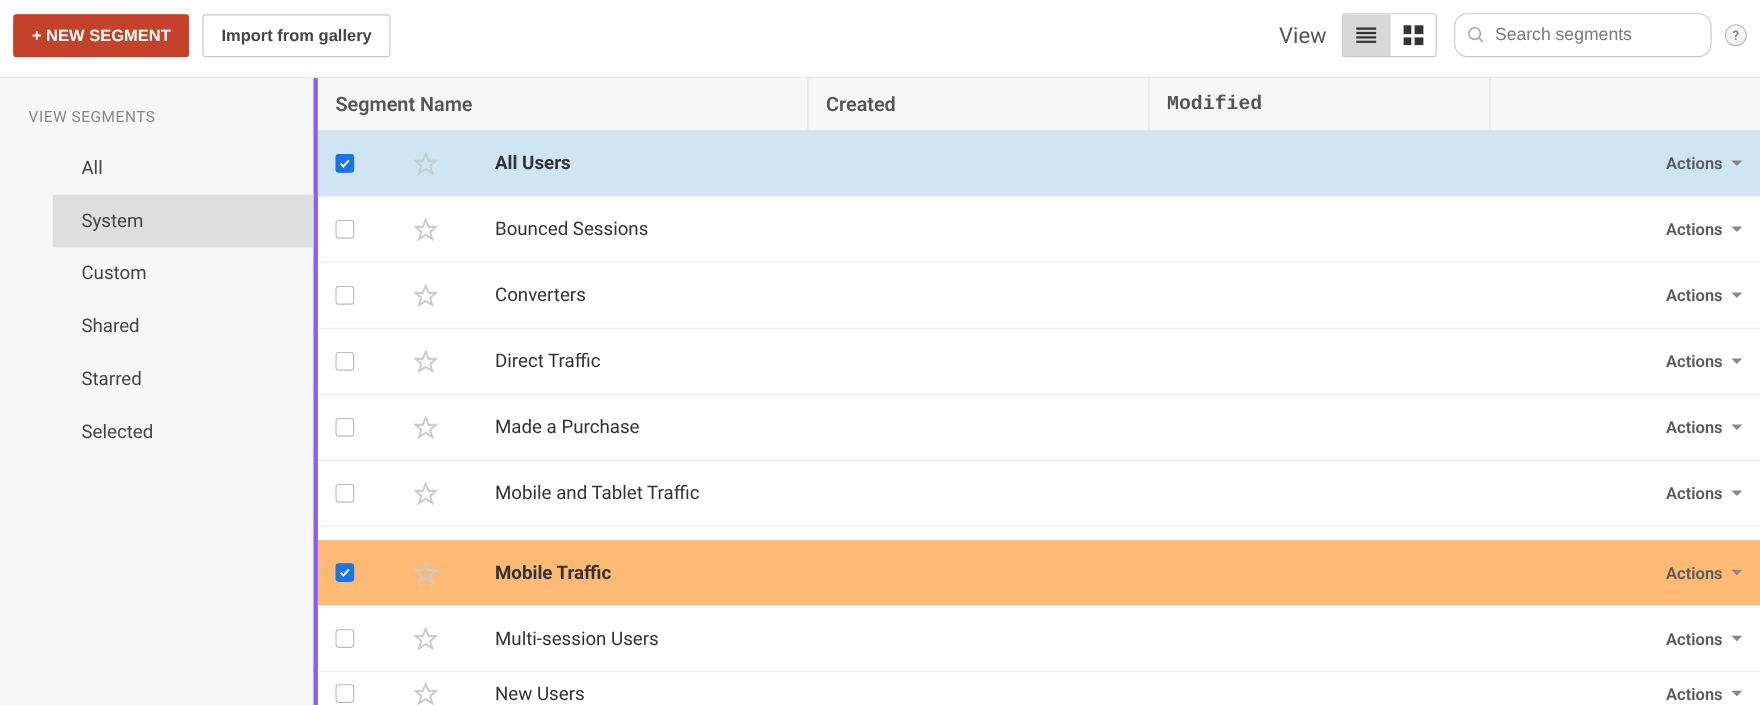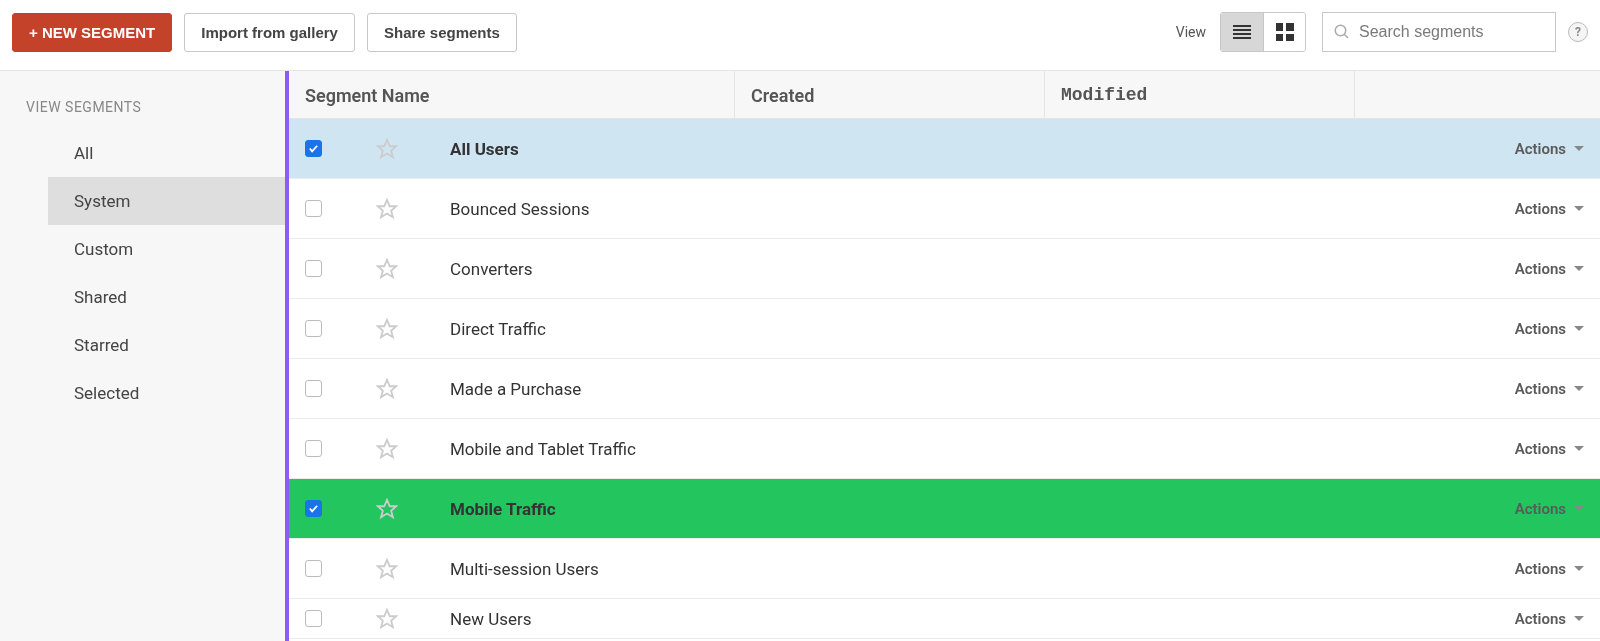--- a/index.html
+++ b/index.html
@@ -32,21 +32,21 @@
     white-space: nowrap;
   }
   .btn-red {
     background: #c5422a;
     color: #fff;
     border-color: #c5422a;
     text-transform: uppercase;
   }
   .spacer { flex: 1; }
   .view-label {
-    font-size: 14px;
+    font-size: 20px;
     color: #555;
     margin-right: 14px;
   }
   .view-toggle {
     display: flex;
     border: 1px solid #c7c7c7;
     border-radius: 3px;
     overflow: hidden;
     margin-right: 16px;
   }
@@ -59,21 +59,21 @@
     background: #fff;
     cursor: pointer;
   }
   .view-btn.active { background: #d7d7d7; }
   .view-toggle .view-btn + .view-btn { border-left: 1px solid #c7c7c7; }
 
   .search-wrap {
     display: flex;
     align-items: center;
     border: 1px solid #c7c7c7;
-    border-radius: 0;
+    border-radius: 12px;
     height: 40px;
     width: 234px;
     padding: 0 10px;
     margin-right: 12px;
   }
   .search-wrap svg { flex: 0 0 auto; margin-right: 8px; }
   .search-wrap input {
     border: none;
     outline: none;
     font-size: 16px;
@@ -143,21 +143,21 @@
 
   .row {
     display: flex;
     align-items: center;
     height: 60px;
     border-bottom: 1px solid #ececec;
     padding: 0 16px;
     gap: 40px;
   }
   .row.sel-blue { background: #cfe5f2; }
-  .row.sel-orange { background: #22c55e; }
+  .row.sel-orange { background: #fdba74; margin-top: 12px; }
   .row .chk {
     width: 17px; height: 17px;
     border: 1px solid #bbb;
     border-radius: 3px;
     margin-right: 14px;
     background: #fff;
     display: flex; align-items: center; justify-content: center;
     cursor: pointer;
     flex-shrink: 0;
   }
@@ -201,21 +201,20 @@
   .list-icon .bar { background:#333; height:2px; width:18px; margin:2px 0; }
   .grid-icon { width:18px; height:18px; display:grid; grid-template-columns:1fr 1fr; grid-template-rows:1fr 1fr; gap:3px; }
   .grid-icon div { background:#333; }
 </style>
 </head>
 <body>
 
 <div class="toolbar">
   <button class="btn btn-red">+ New Segment</button>
   <button class="btn">Import from gallery</button>
-  <button class="btn">Share segments</button>
   <div class="spacer"></div>
   <span class="view-label">View</span>
   <div class="view-toggle">
     <div class="view-btn active">
       <div class="list-icon">
         <div class="bar"></div>
           <div class="bar"></div>
           <div class="bar"></div>
           <div class="bar"></div>
       </div>

